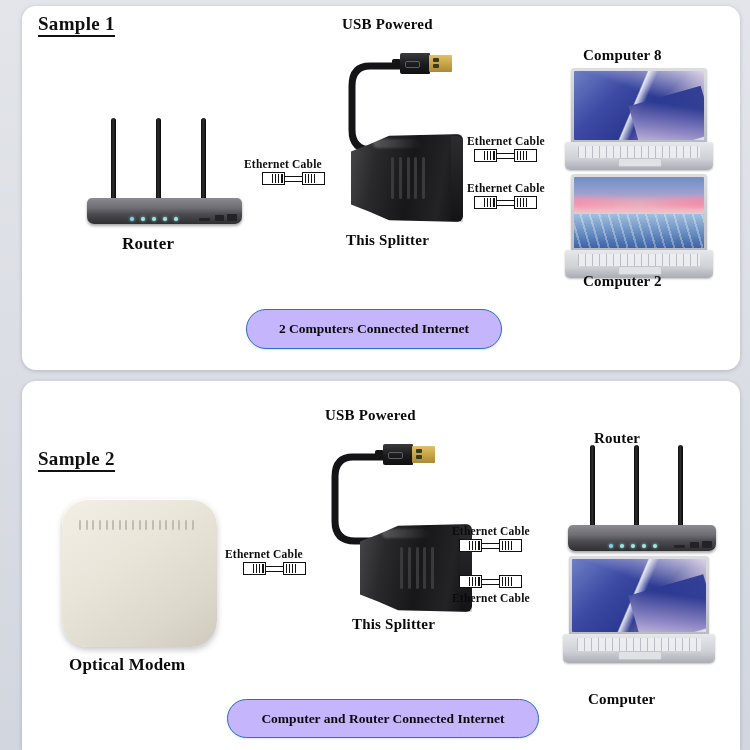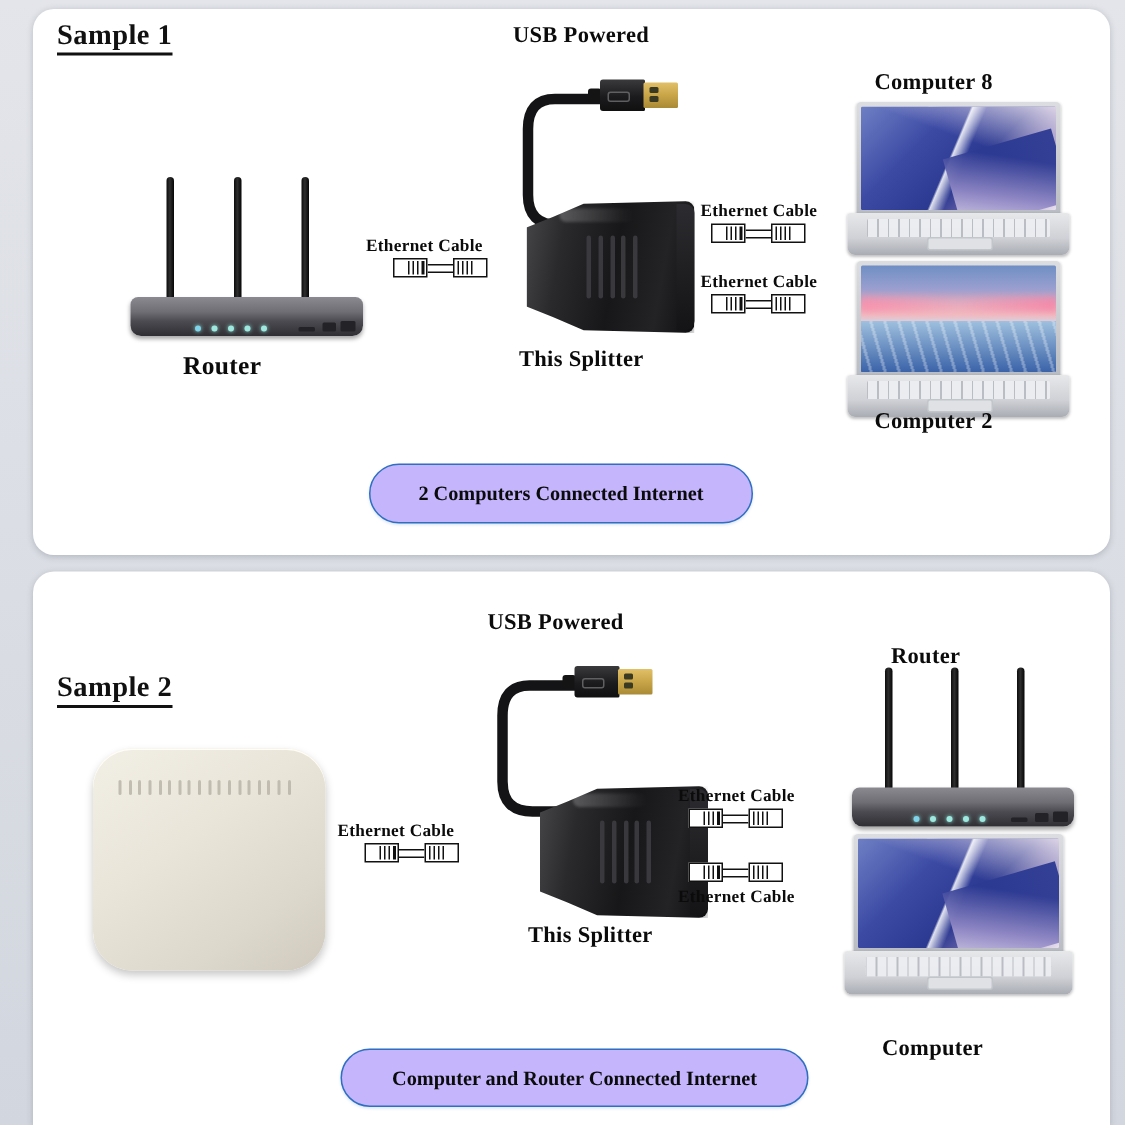--- a/index.html
+++ b/index.html
@@ -373,20 +373,21 @@
           <i class="vent"></i>
           <i class="vent"></i>
         <i class="vent"></i>
           <i class="vent"></i>
           <i class="vent"></i>
           <i class="vent"></i>
         <i class="vent"></i>
           <i class="vent"></i>
       </div>
     </div>
+    <div class="cap cap-lg" style="left:47px;top:274px;">Optical Modem</div>
 
     <div class="cap cap-sm" style="left:203px;top:167px;">Ethernet Cable</div>
     <div class="eth" style="left:221px;top:181px;">
       <div class="plug left">
           <div class="pins">
             <i class="pin"></i>
             <i class="pin"></i>
             <i class="pin"></i>
             <i class="pin"></i>
           </div>

